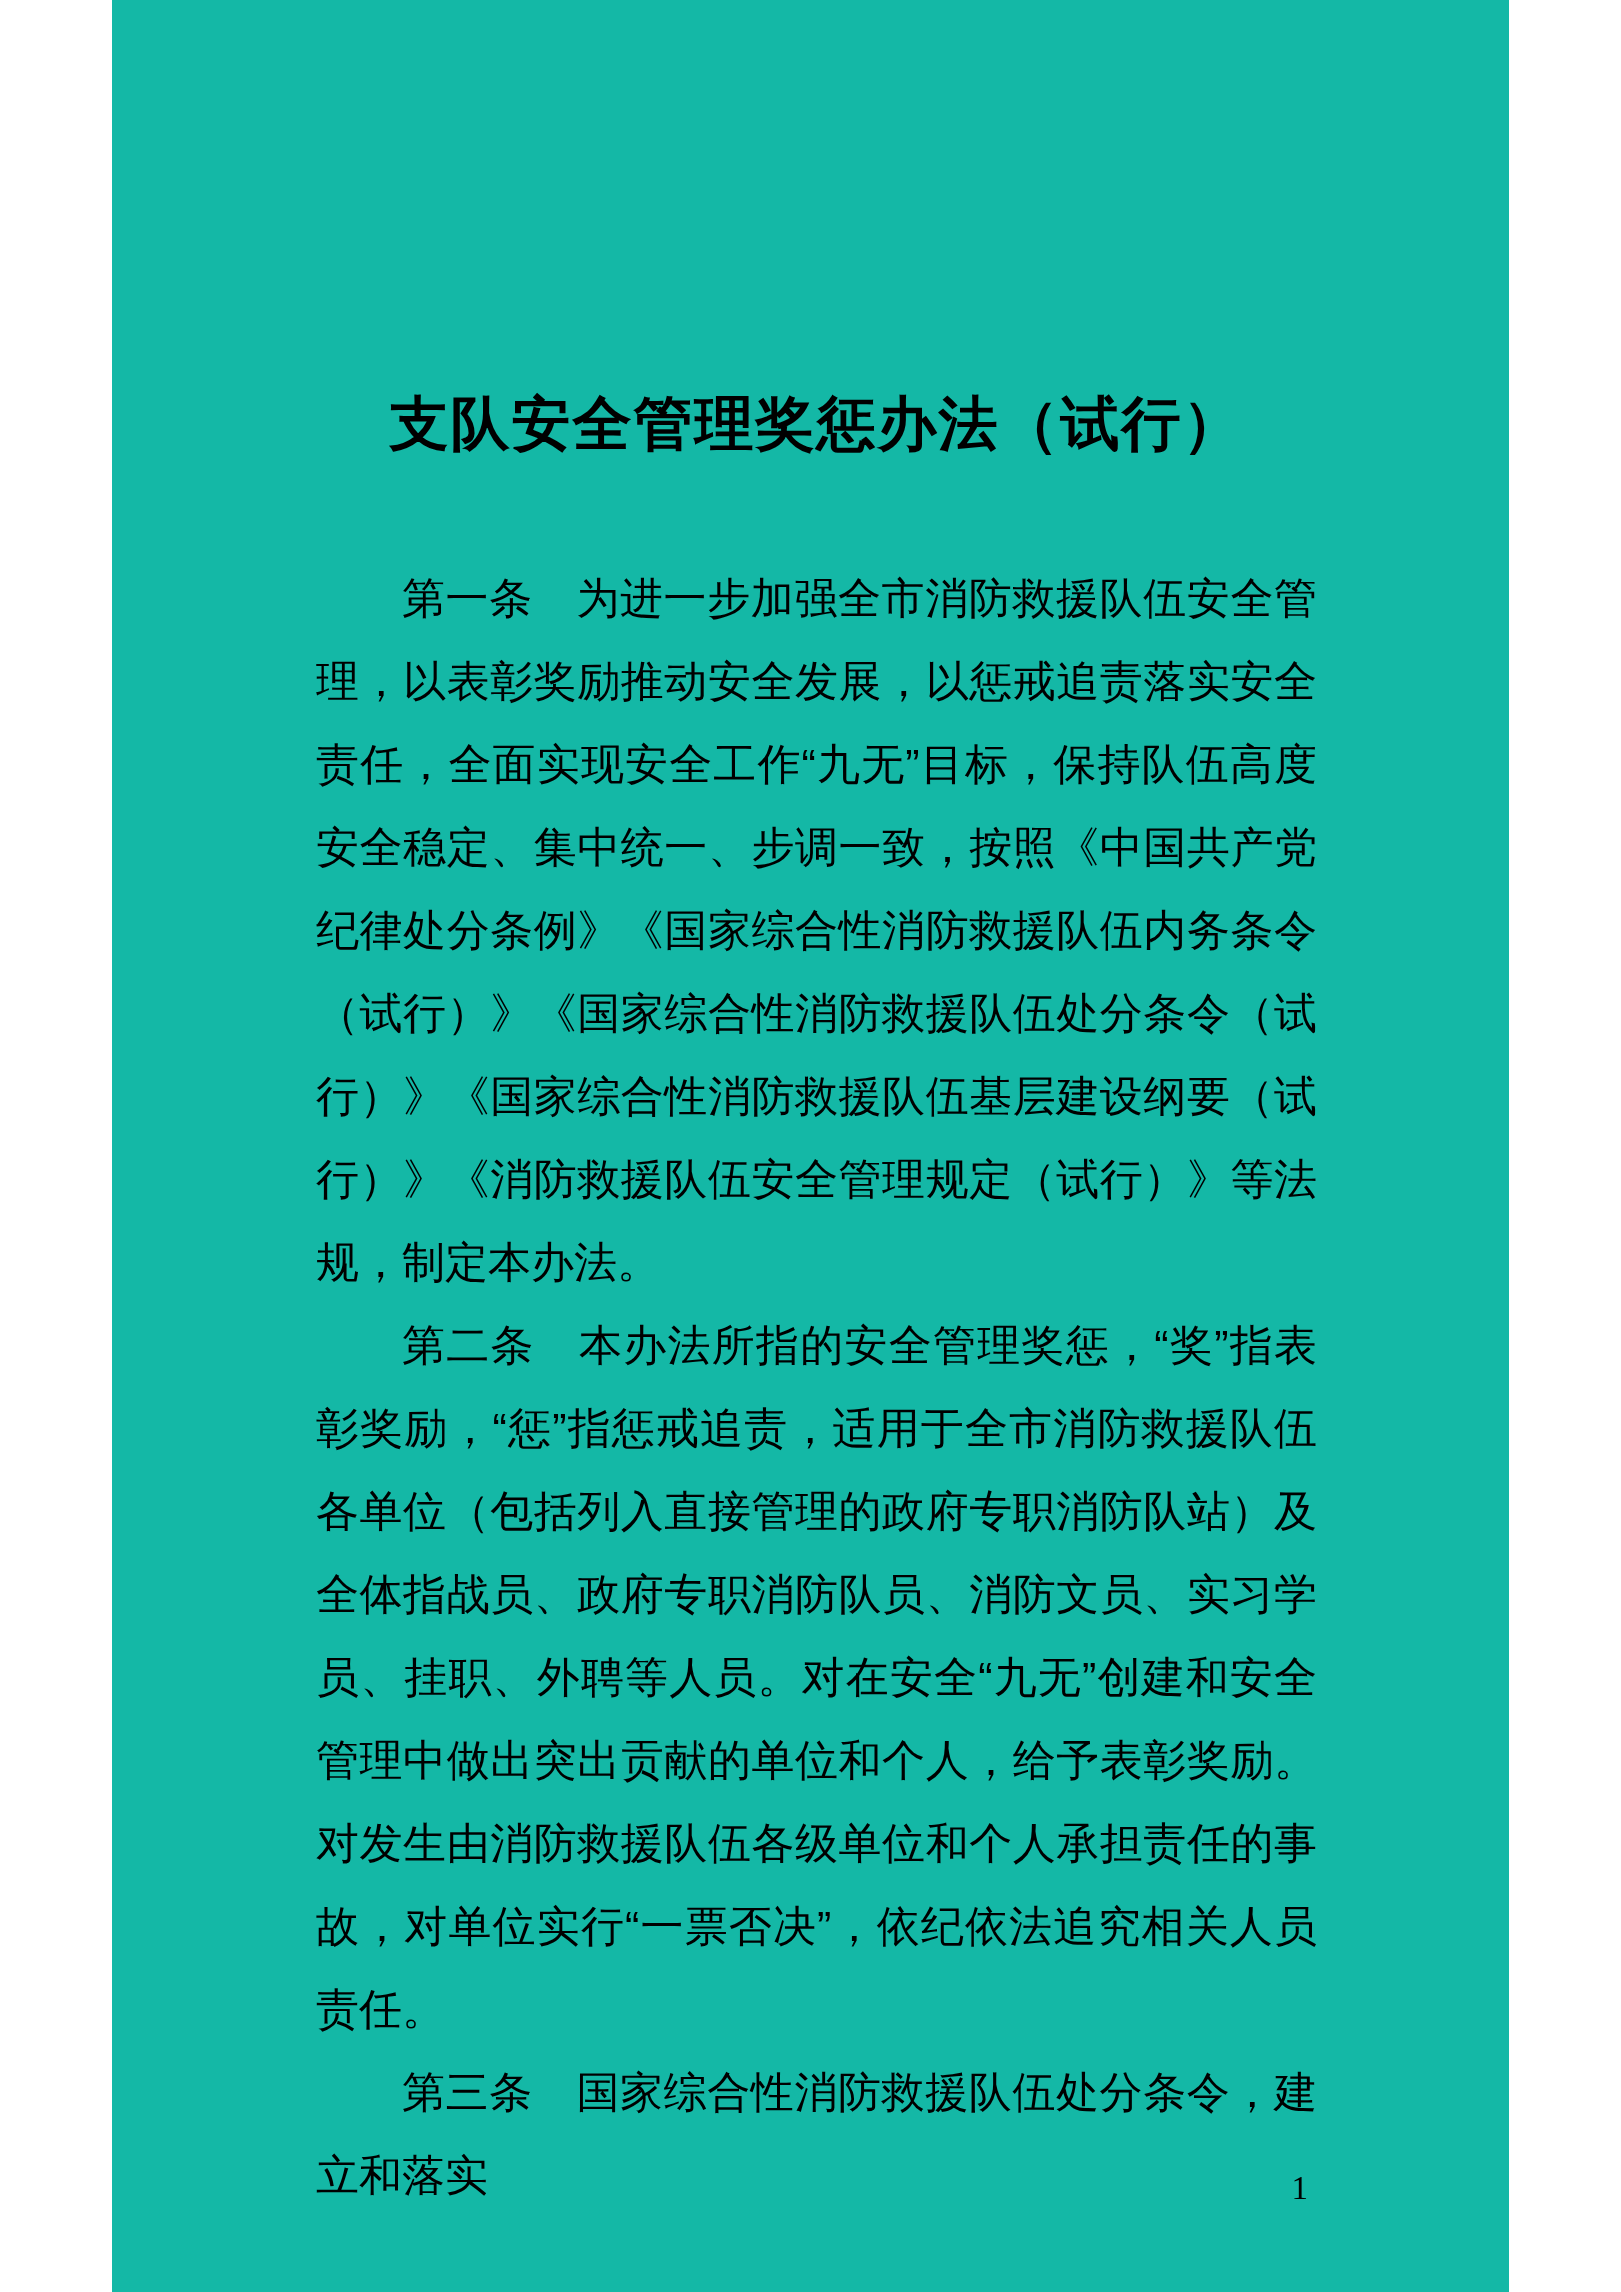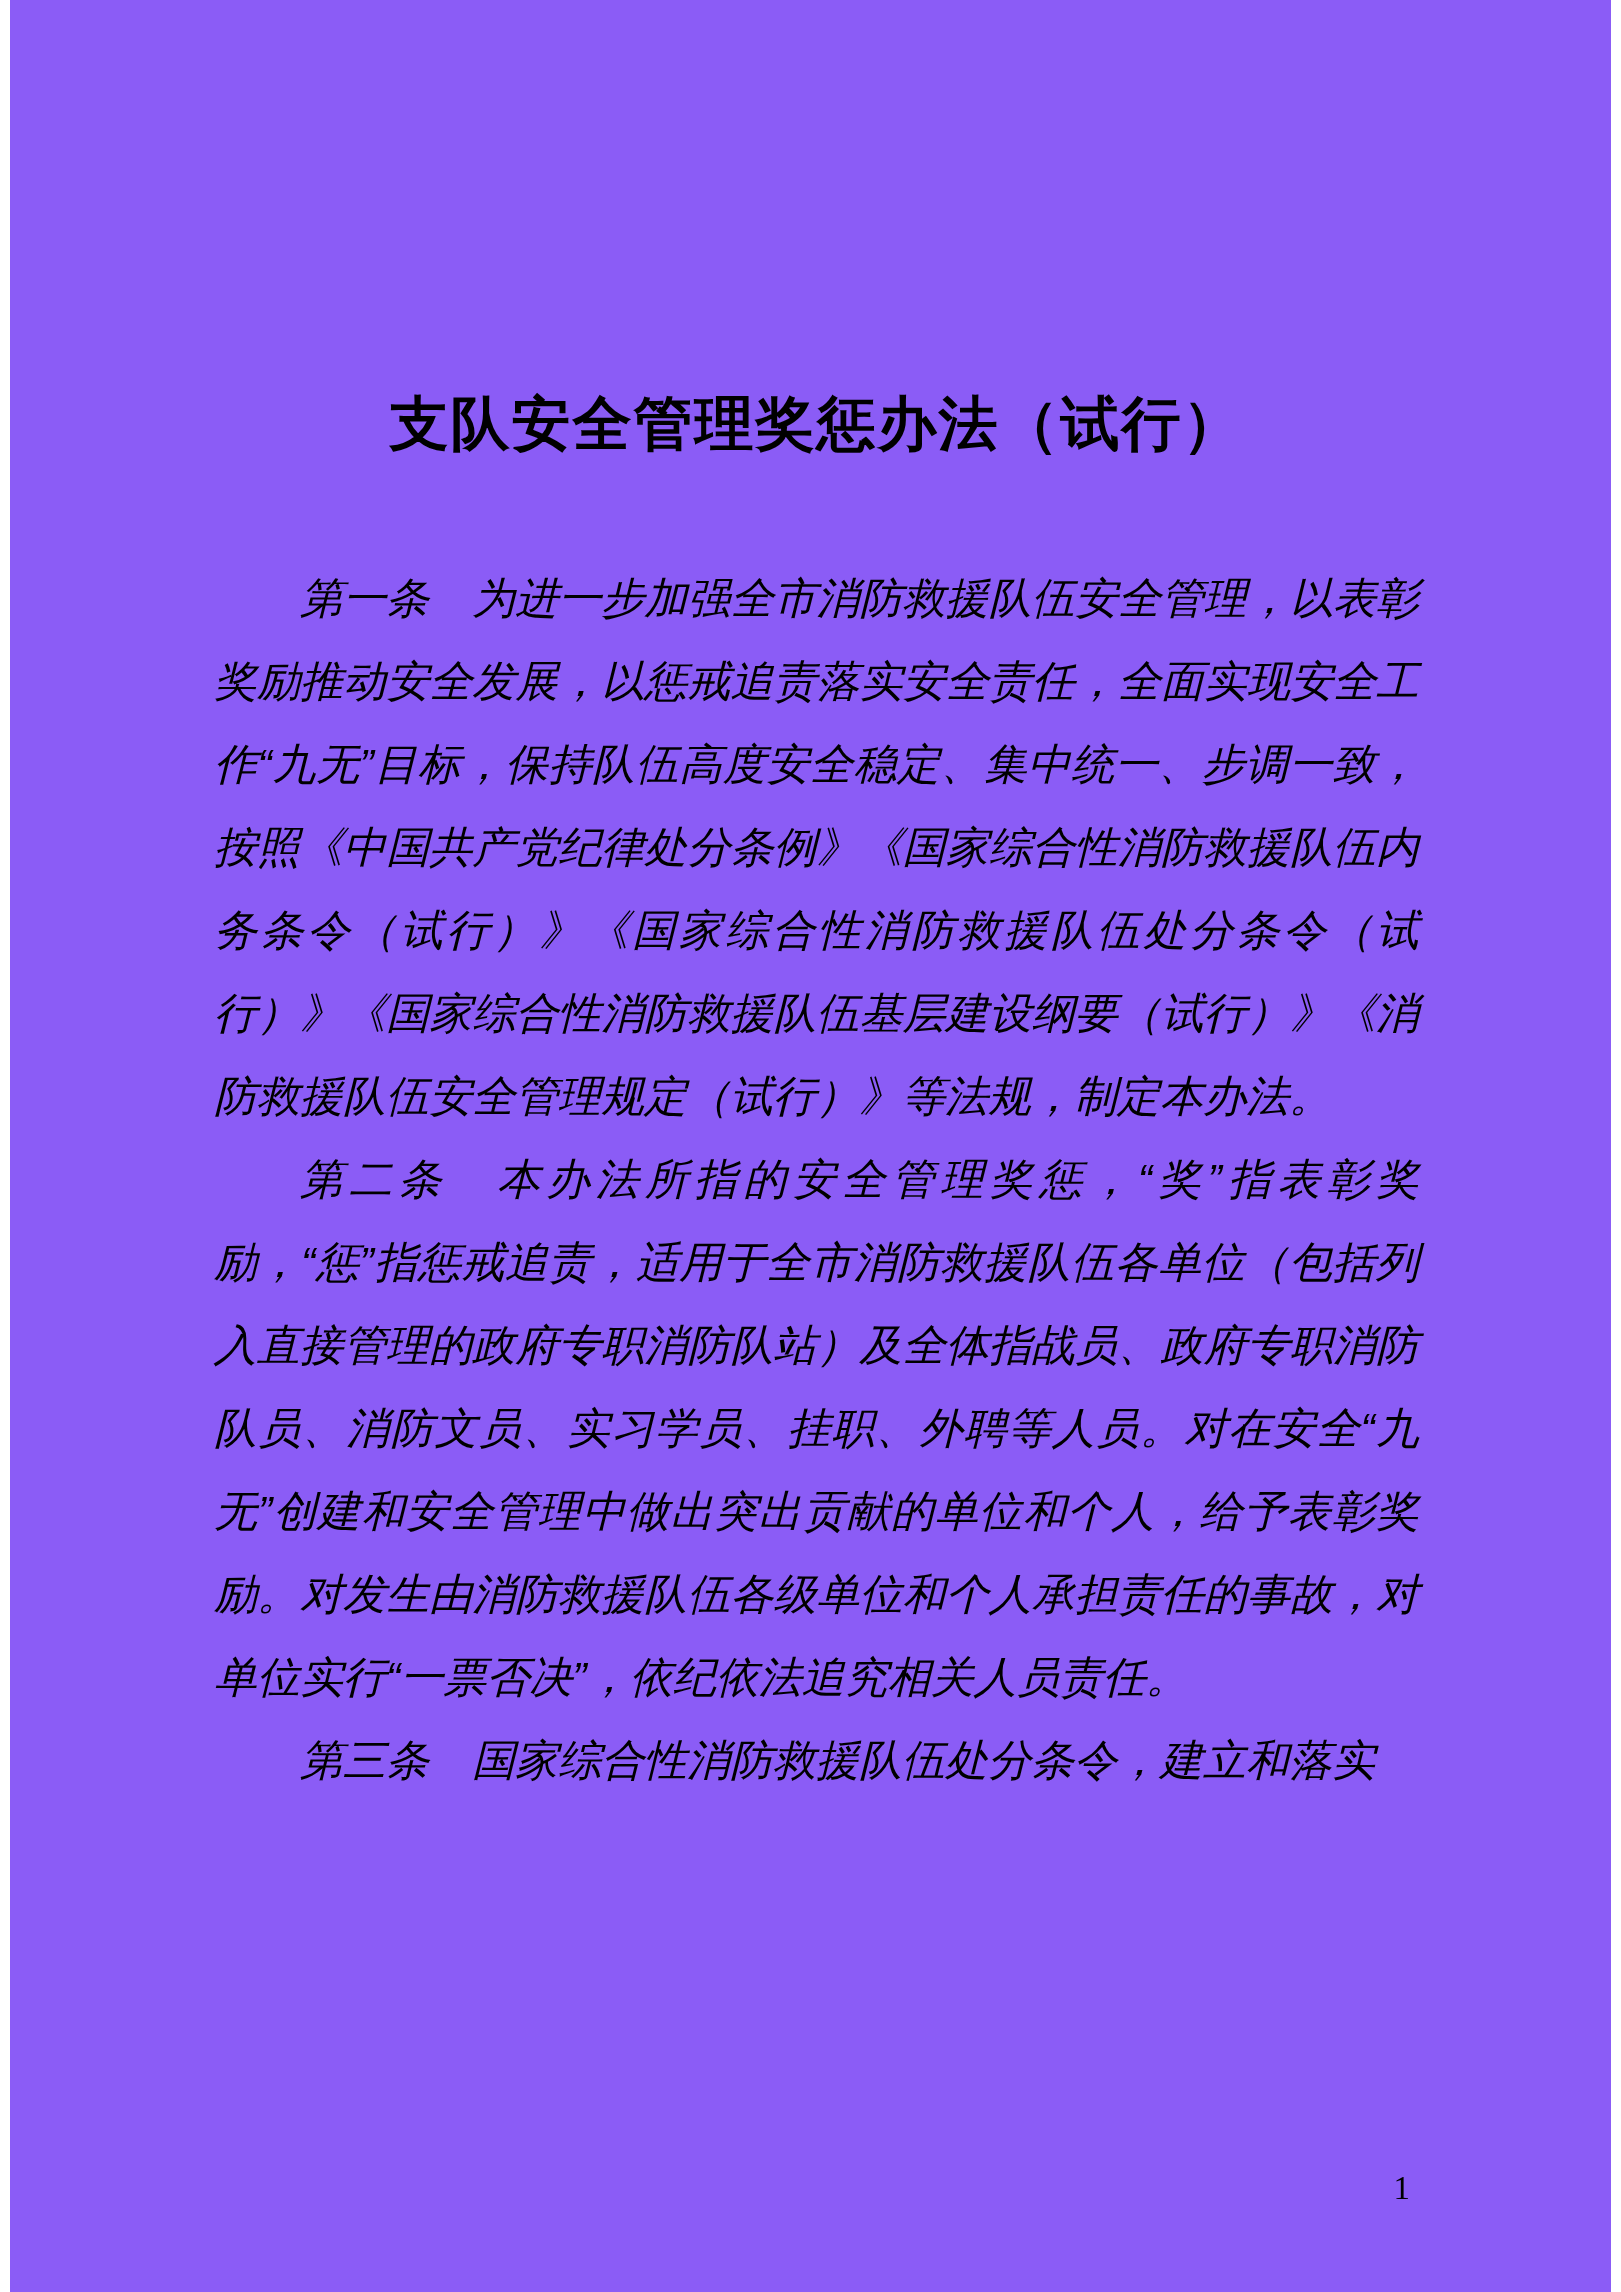--- a/index.html
+++ b/index.html
@@ -6,23 +6,23 @@
     margin: 0;
     padding: 0;
     background: #ffffff;
   }
   body {
     font-family: "Liberation Sans", sans-serif;
     color: #000000;
   }
   .page {
     position: relative;
-    width: 1601px;
+    width: 1397px;
     height: 2293px;
-    background: #8b5cf6;
+    background: #14b8a6;
     overflow: hidden;
     margin: 0 auto;
   }
   .content {
     padding: 0 192px 0 204px;
   }
   .doc-title {
     margin: 387px 0 0 0;
     font-size: 59px;
     line-height: 74px;
@@ -42,21 +42,20 @@
     margin-top: 96px;
   }
   .body-text p {
     margin: 0;
     font-size: 43px;
     line-height: 83px;
     text-align: justify;
     text-justify: inter-ideograph;
     text-indent: 2em;
     word-break: normal;
-    font-style: italic;
   }
   .page-number {
     position: absolute;
     right: 201px;
     bottom: 88px;
     font-size: 33px;
     line-height: 33px;
     font-family: "Liberation Serif", serif;
   }
 </style>

